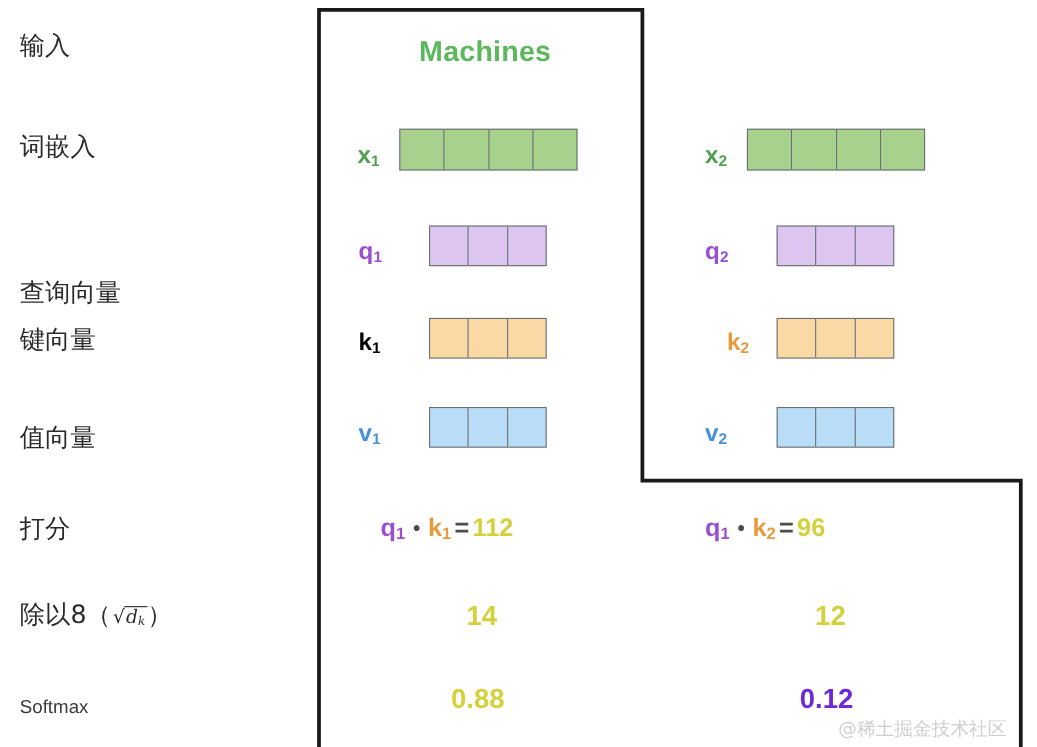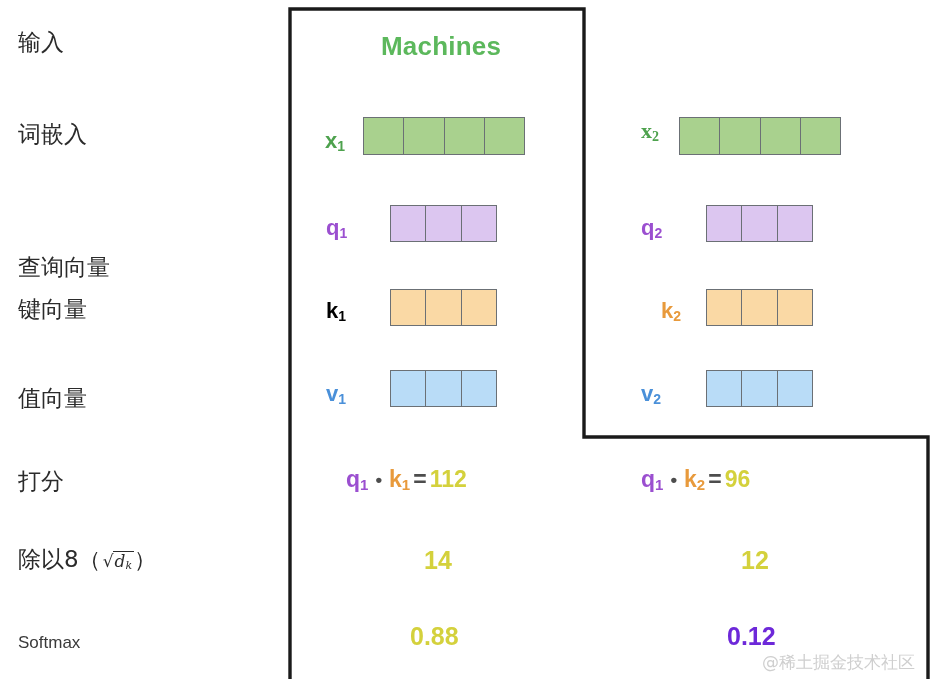--- a/index.html
+++ b/index.html
@@ -198,21 +198,21 @@
 
   <div class="expr" style="left:346px; top:468px;">
     <span style="color:#9b4fd0;"><span>q</span><span class="sub">1</span></span><span class="dot">•</span><span style="color:#e89a3c;"><span>k</span><span class="sub">1</span></span><span class="op" style="color:#4d4d4d;">=</span><span style="color:#d4d13c;">112</span>
   </div>
 
   <div class="value" style="left:424px; top:548px; color:#d4d13c;">14</div>
 
   <div class="value" style="left:410px; top:624px; color:#d4d13c;">0.88</div>
 
 
-  <div class="vec-label" style="left:641px; top:120px; color:#4ea24e;font-family:Liberation Serif, serif;">
+  <div class="vec-label" style="left:641px; top:130px; color:#4ea24e;">
     <span>x</span><span class="sub">2</span>
   </div>
   <div class="vec-strip" style="left:679px; top:117px; width:162px; height:38px; background:#a9d18e;">
     <div class="cell"></div>
     <div class="cell"></div>
     <div class="cell"></div>
     <div class="cell"></div>
   </div>
 
   <div class="vec-label" style="left:641px; top:217px; color:#9b4fd0;">

